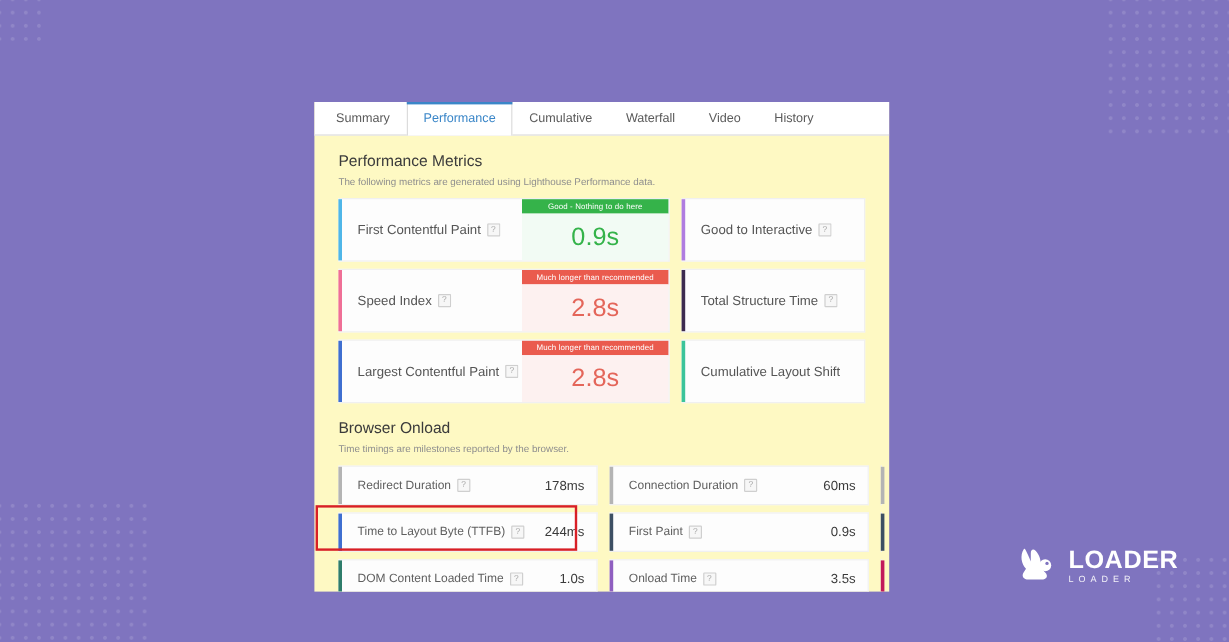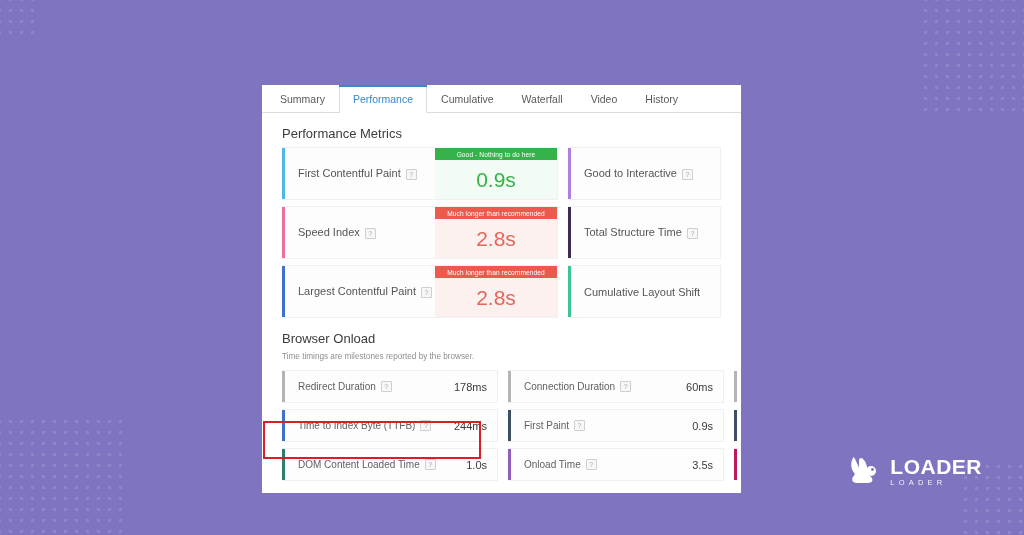--- a/index.html
+++ b/index.html
@@ -27,21 +27,21 @@
   .dots-bl { bottom: -6px; left: -6px; width: 130px; height: 125px; }
   .dots-tl { top: -6px; left: -6px; width: 40px; height: 40px; }
 
   
   .panel {
     position: absolute;
     left: 262px;
     top: 85px;
     width: 479px;
     height: 408px;
-    background: #ffffff;
+    background: #fef9c3;
     overflow: hidden;
   }
 
   
   .tabbar {
     display: flex;
     align-items: stretch;
     height: 27px;
     border-bottom: 1px solid #dcdcdc;
     background: #ffffff;
@@ -276,20 +276,21 @@
       <div class="tab">Summary</div>
       <div class="tab active">Performance</div>
       <div class="tab">Cumulative</div>
       <div class="tab">Waterfall</div>
       <div class="tab">Video</div>
       <div class="tab">History</div>
     </div>
 
   <div class="section">
     <div class="section-title">Performance Metrics</div>
+    <div class="section-sub">The following metrics are generated using Lighthouse Performance data.</div>
     <div class="metrics" id="metrics">
         <div class="metric-row">
           <div class="metric-card">
             <div class="accent" style="background: rgb(79, 182, 232);"></div>
             <div class="metric-body">
               <div class="metric-label"><span>First Contentful Paint</span><span class="qmark">?</span></div>
               <div class="value-block vb-good">
                 <div class="value-badge">Good - Nothing to do here</div>
                 <div class="value-num">0.9s</div>
               </div>
@@ -364,21 +365,21 @@
             <div class="accent" style="background: rgb(180, 180, 180);"></div>
             <div class="timing-body">
               <div class="timing-value"></div>
             </div>
           </div>
         </div>
         <div class="timing-row">
           <div class="timing-card">
             <div class="accent" style="background: rgb(63, 111, 208);"></div>
             <div class="timing-body">
-              <div class="timing-label"><span>Time to Index Byte (TTFB)</span><span class="qmark">?</span></div>
+              <div class="timing-label"><span>Time to Layout Byte (TTFB)</span><span class="qmark">?</span></div>
               <div class="timing-value">244ms</div>
             </div>
           </div>
           <div class="timing-card">
             <div class="accent" style="background: rgb(61, 79, 99);"></div>
             <div class="timing-body">
               <div class="timing-label"><span>First Paint</span><span class="qmark">?</span></div>
               <div class="timing-value">0.9s</div>
             </div>
           </div>

